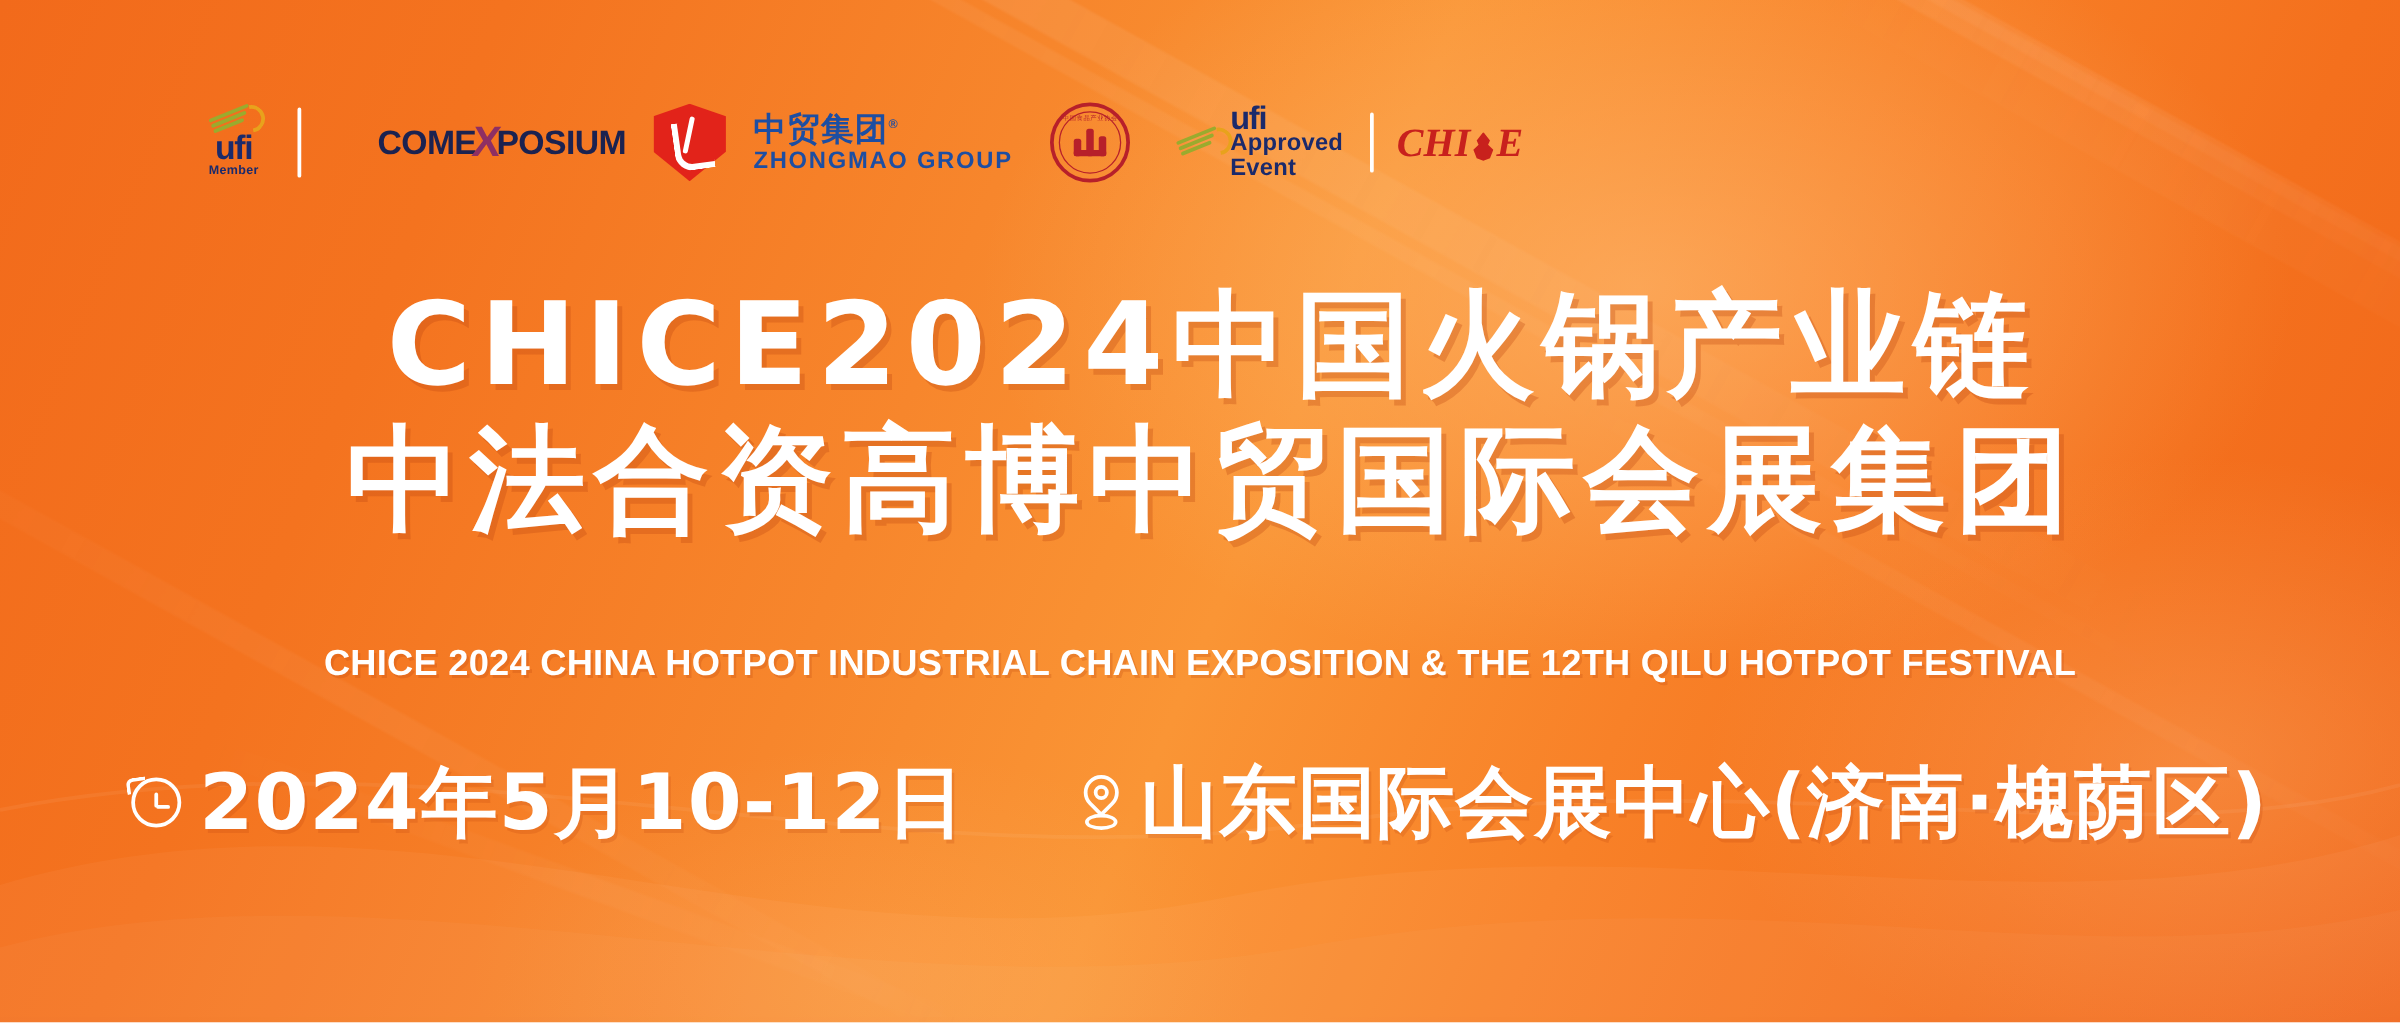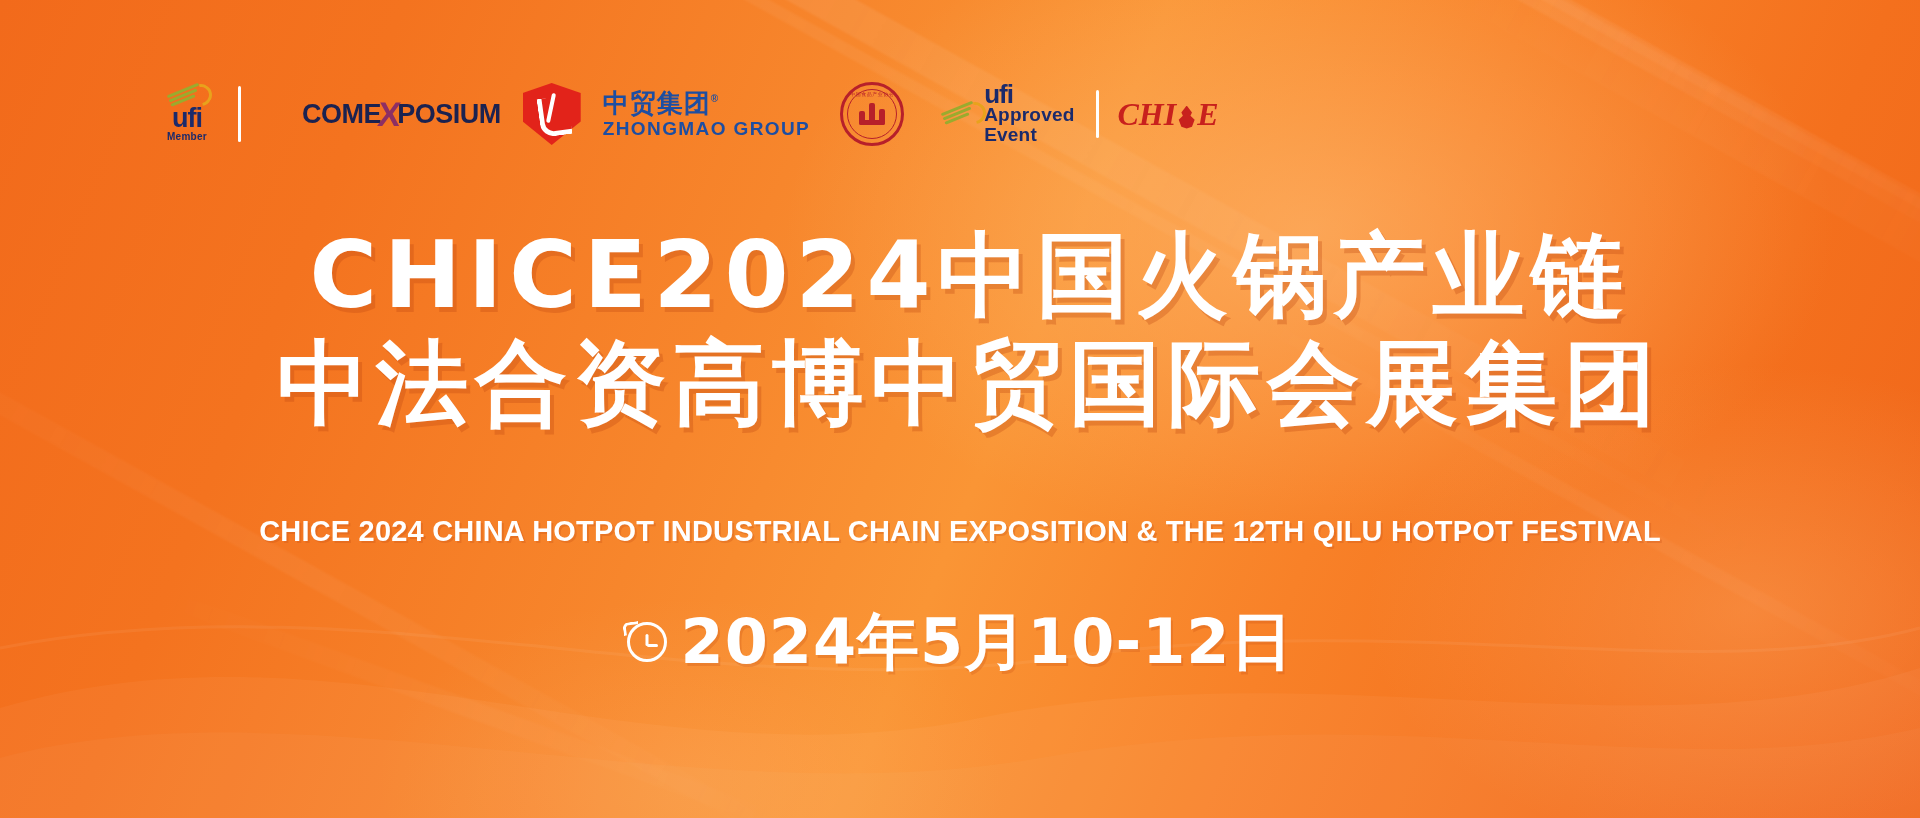--- a/index.html
+++ b/index.html
@@ -365,15 +365,23 @@
 
   <div class="subtitle-en">CHICE 2024 CHINA HOTPOT INDUSTRIAL CHAIN EXPOSITION &amp; THE 12TH QILU HOTPOT FESTIVAL</div>
 
   <div class="info-row">
     <div class="info-item">
       <div class="icon-clock">
         <div class="clock-tail"></div>
       </div>
       <div class="info-text">2024年5月10-12日</div>
     </div>
+    <div class="info-item">
+      <div class="icon-pin">
+        <div class="drop"></div>
+        <div class="dot"></div>
+        <div class="base"></div>
+      </div>
+      <div class="info-text">山东国际会展中心(济南·槐荫区)</div>
+    </div>
   </div>
 
 </div>
 
 </body></html>

